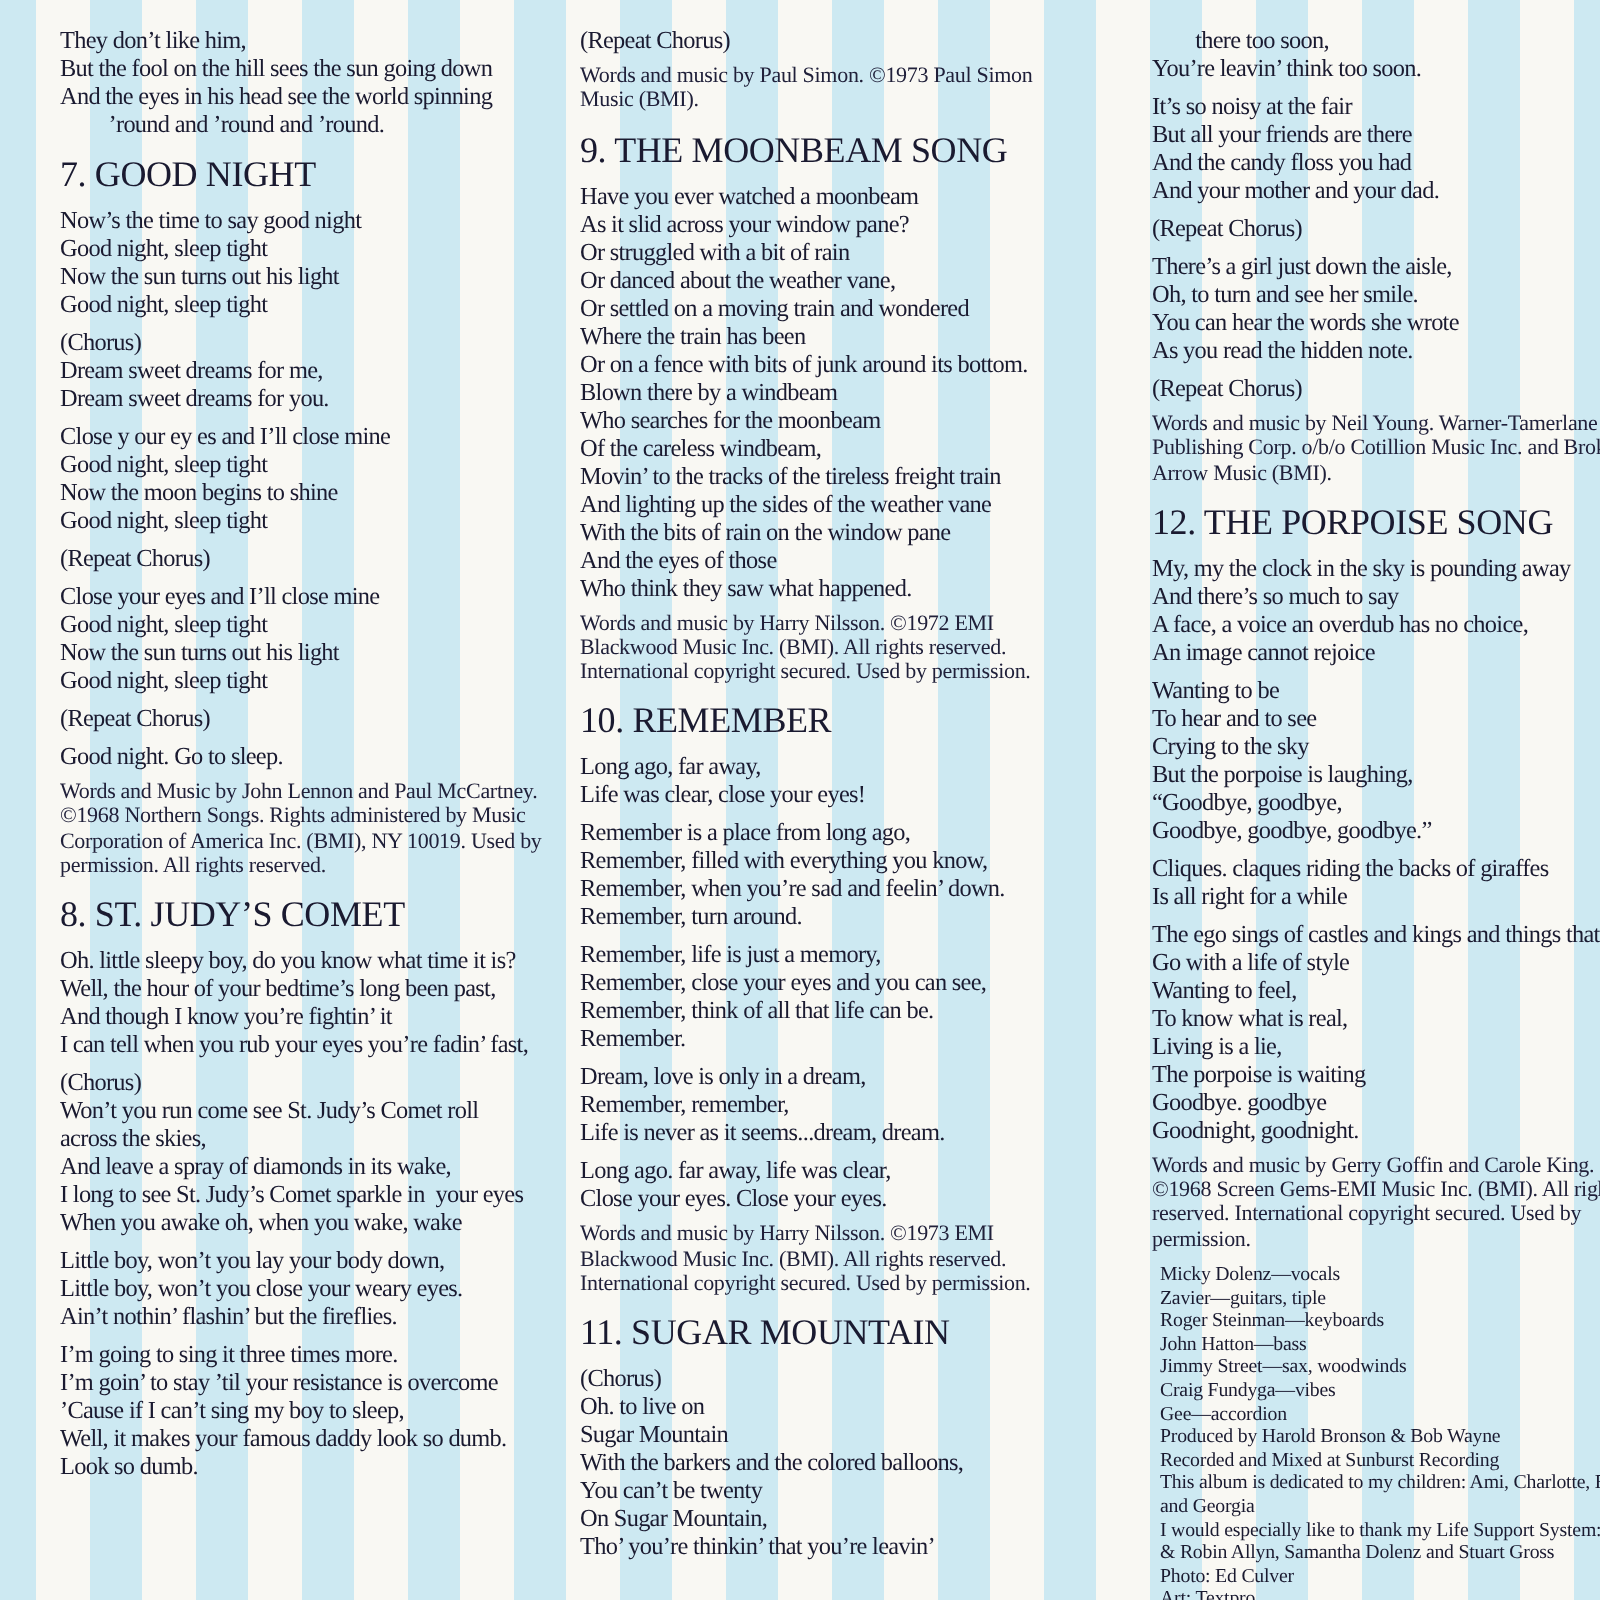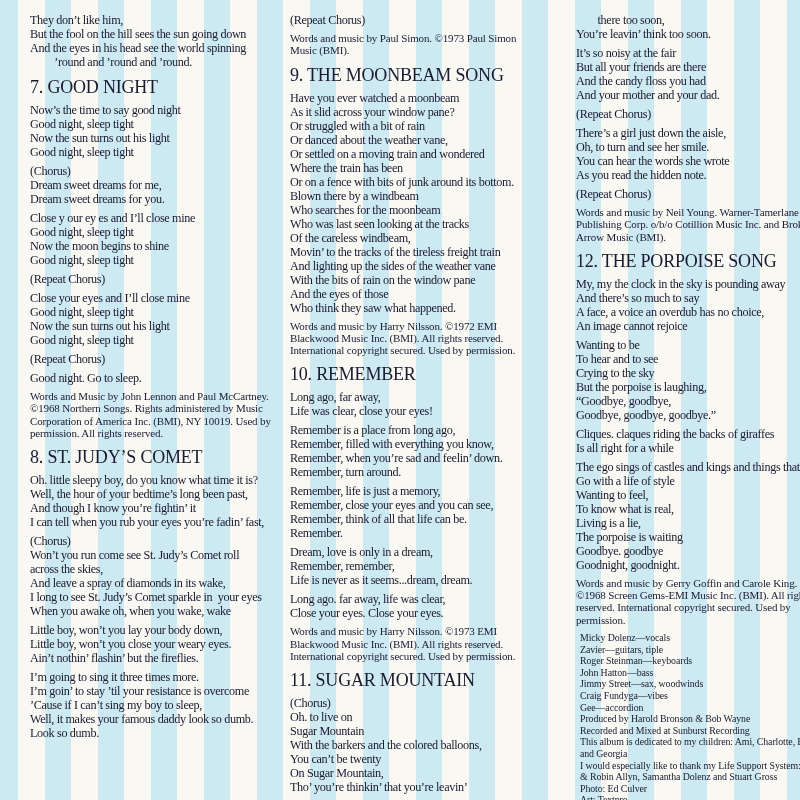--- a/index.html
+++ b/index.html
@@ -137,21 +137,20 @@
       <div class="stanza">
         <div class="line">Have you ever watched a moonbeam</div>
         <div class="line">As it slid across your window pane?</div>
         <div class="line">Or struggled with a bit of rain</div>
         <div class="line">Or danced about the weather vane,</div>
         <div class="line">Or settled on a moving train and wondered</div>
         <div class="line">Where the train has been</div>
         <div class="line">Or on a fence with bits of junk around its bottom.</div>
         <div class="line">Blown there by a windbeam</div>
         <div class="line">Who searches for the moonbeam</div>
-        <div class="line">Who was last seen looking at the tracks</div>
         <div class="line">Of the careless windbeam,</div>
         <div class="line">Movin’ to the tracks of the tireless freight train</div>
         <div class="line">And lighting up the sides of the weather vane</div>
         <div class="line">With the bits of rain on the window pane</div>
         <div class="line">And the eyes of those</div>
         <div class="line">Who think they saw what happened.</div>
       </div>
       <p class="credit">Words and music by Harry Nilsson.  ©1972 EMI Blackwood Music Inc. (BMI).  All rights reserved.  International copyright secured. Used by permission.</p>
       <h2 class="heading">10. REMEMBER</h2>
       <div class="stanza">

